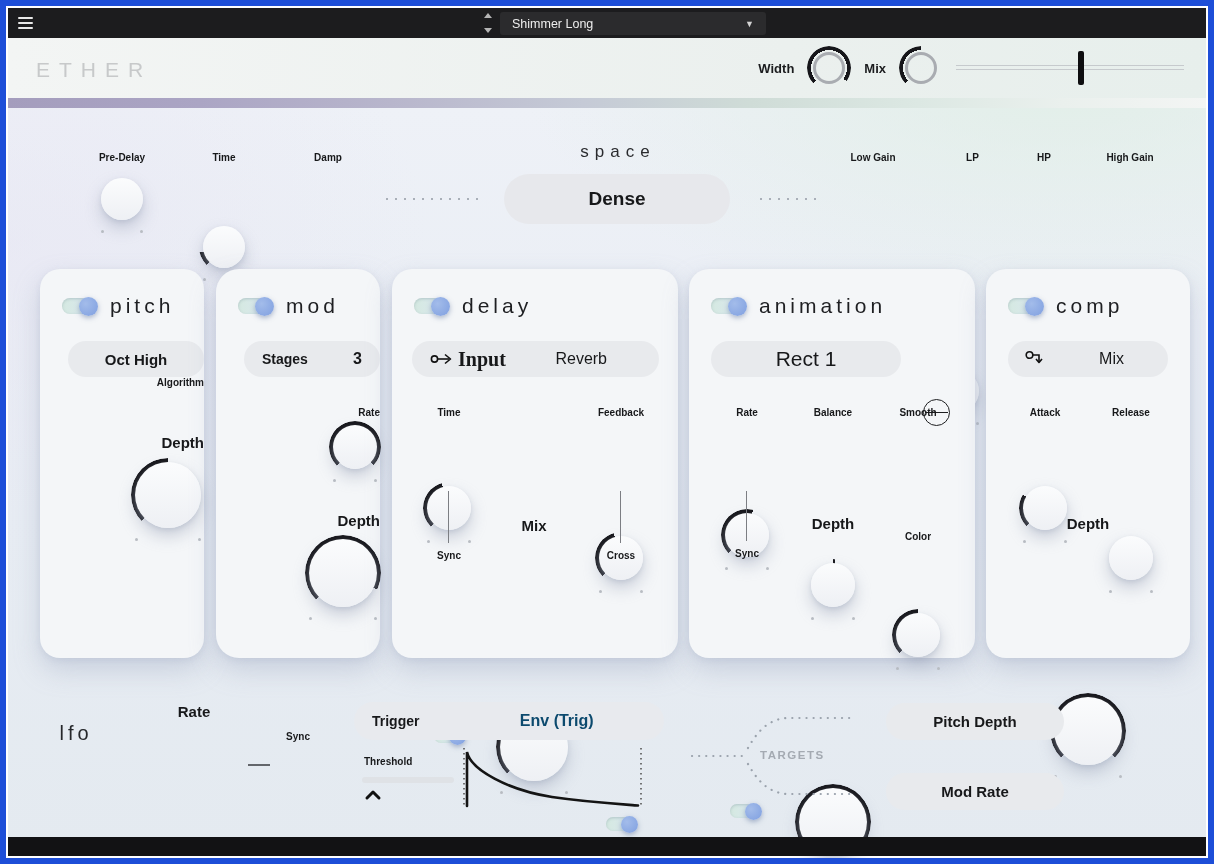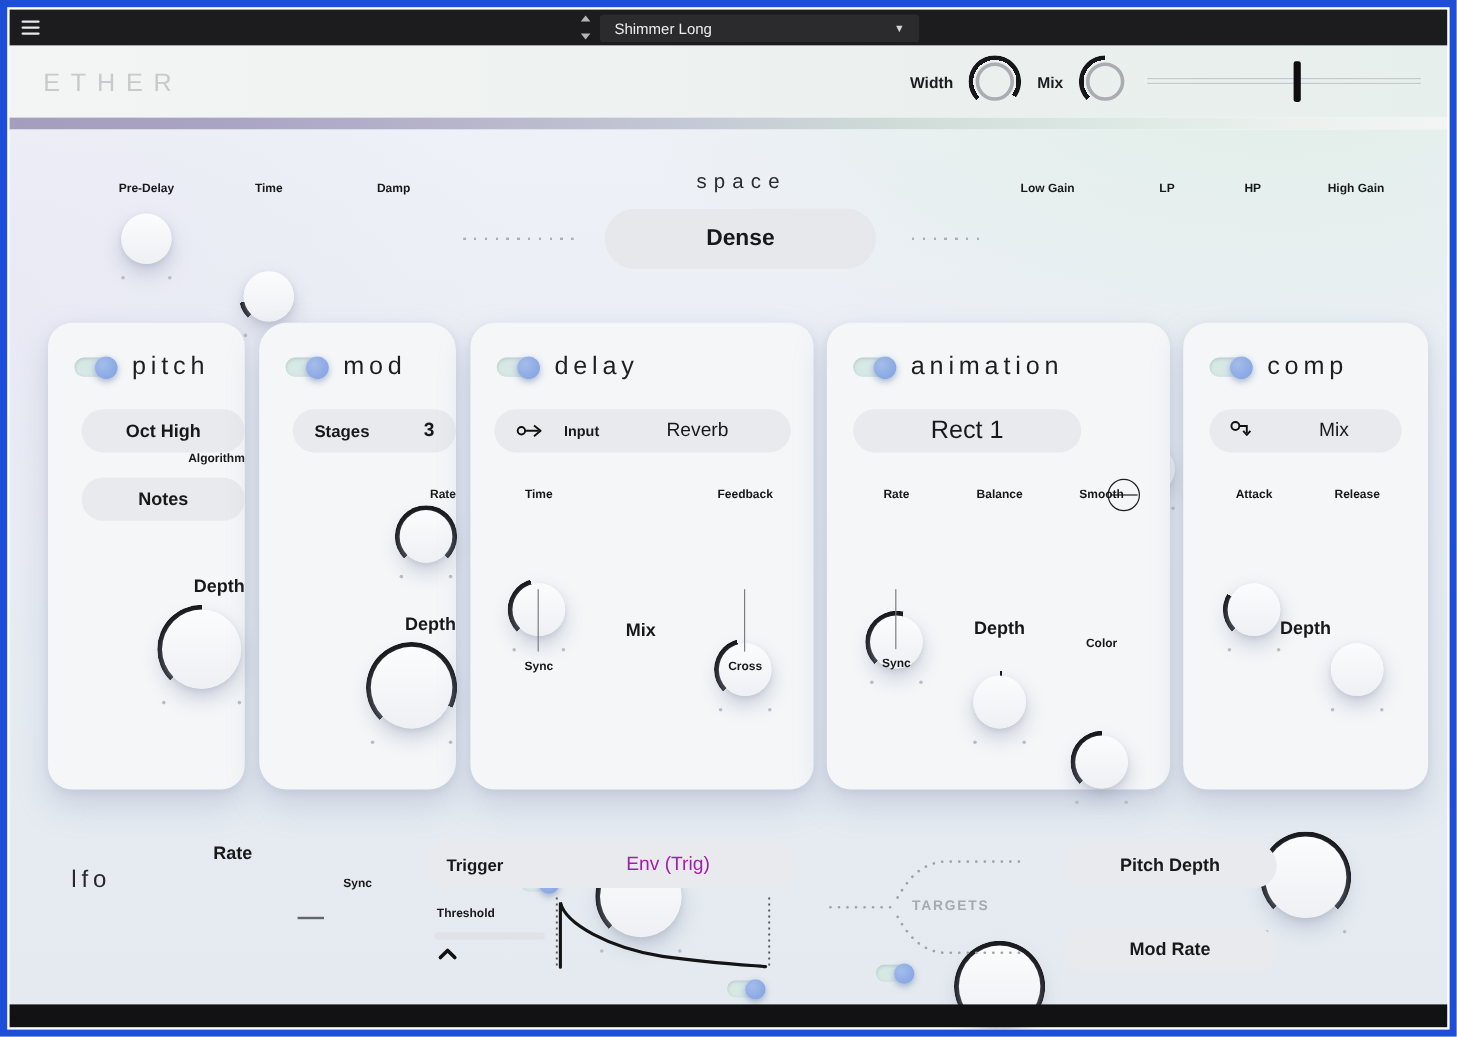--- a/index.html
+++ b/index.html
@@ -80,21 +80,21 @@
   .colcard .card-head{align-self:stretch;}
 
   .space-label{font-size:17px;letter-spacing:6px;color:#2a2b2e;text-align:center;font-weight:500;}
   .dense-pill{width:226px;height:50px;border-radius:25px;font-size:19px;font-weight:600;background:#e7e8ec;}
 
   .lfo-label{font-size:20px;letter-spacing:4px;color:#26282b;font-weight:500;}
   .targets-label{font-size:11.5px;font-weight:700;letter-spacing:1.5px;color:#a4aab2;}
   .tpill{width:178px;height:37px;font-size:15px;}
   .trigger-pill{width:310px;height:38px;border-radius:19px;background:#e8eaee;display:flex;align-items:center;padding:0 18px;cursor:pointer;}
   .trigger-name{font-size:14px;font-weight:700;color:#17181a;}
-  .trigger-value{flex:1;text-align:center;font-size:16px;font-weight:400;color:#a21caf;}
+  .trigger-value{flex:1;text-align:center;font-size:16px;font-weight:700;color:#0c4a6e;}
   .thr-bar{width:92px;height:6px;border-radius:3px;background:#dfe2e6;cursor:pointer;}
 
   .bottombar{position:absolute;left:2px;right:2px;bottom:2px;height:19px;background:#121214;}
   svg{display:block;}
 </style>
 </head>
 <body>
 
 <div class="frame">
 
@@ -186,23 +186,20 @@
 
     <div class="card colcard" style="left:32px;width:164px;">
       <div class="card-head">
         <div class="toggle on"></div>
         <span class="card-title">pitch</span>
       </div>
       <div class="pill" style="width:136px;height:36px;margin-top:18px;">
         <span>Oct High</span>
       </div>
       <div class="lbl" style="">Algorithm</div>
-      <div class="pill" style="width:136px;height:36px;margin-top:10px;">
-        <span>Notes</span>
-      </div>
       <div class="lbl" style="margin-top:46px;font-size:15px;">Depth</div>
       <div class="knob kC dots" style="margin-top: 8px; --start: 225deg; --sweep: 135deg;">
           <div class="k-arc"></div>
           <div class="k-body"></div>
         </div>
     </div>
 
     <div class="card colcard" style="left:208px;width:164px;border-radius:23px;">
       <div class="card-head">
         <div class="toggle on"></div>
@@ -228,21 +225,21 @@
       <div class="card-head">
         <div class="toggle on"></div>
         <span class="card-title">delay</span>
       </div>
       <div class="pill abs" style="left:20px;top:72px;width:247px;height:36px;justify-content:flex-start;padding:0 18px;">
         <svg width="28" height="16" viewBox="0 0 28 16">
           <circle cx="4.5" cy="8" r="3.1" fill="none" stroke="#111" stroke-width="1.6"></circle>
           <line x1="8" y1="8" x2="19" y2="8" stroke="#111" stroke-width="1.6"></line>
           <path d="M15 3.5 L20.5 8 L15 12.5" fill="none" stroke="#111" stroke-width="1.6" stroke-linejoin="round"></path>
         </svg>
-        <span style="margin-left:12px;font-size:12px;font-weight:700;">Input</span>
+        <span style="font-size:20px;font-weight:700;font-family:Liberation Serif, serif;">Input</span>
         <span style="margin-left:auto;margin-right:34px;font-size:16px;font-weight:500;">Reverb</span>
       </div>
       <div class="abs lbl" style="left:7px;top:138px;width:100px;">Time</div>
       <div class="abs knob kB dots" style="left: 32px; top: 160px; --start: 225deg; --sweep: 118.8deg;">
           <div class="k-arc"></div>
           <div class="k-body"></div>
         </div>
       <div class="abs lbl" style="left:179px;top:138px;width:100px;">Feedback</div>
       <div class="abs knob kB dots" style="left: 204px; top: 160px; --start: 225deg; --sweep: 118.8deg;">
           <div class="k-arc"></div>

